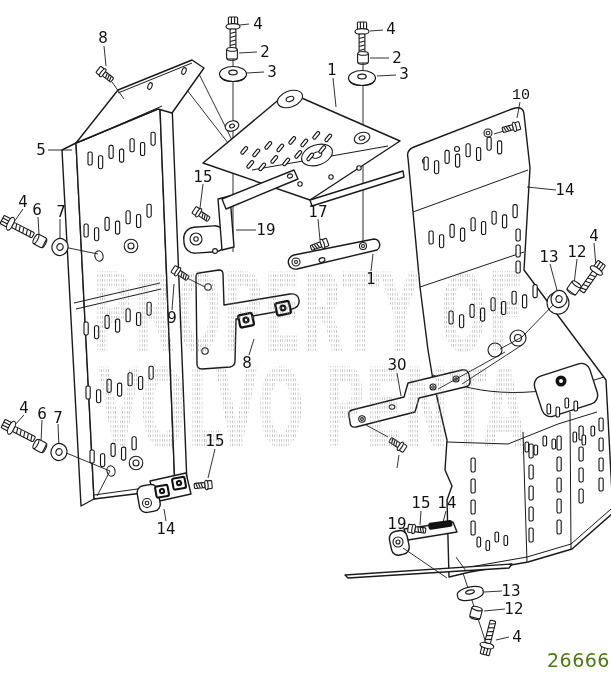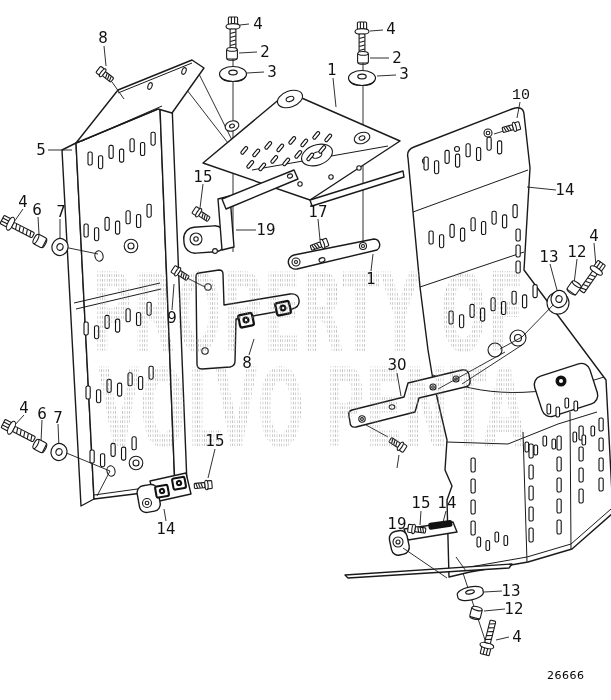--- a/index.html
+++ b/index.html
@@ -16,21 +16,21 @@
       font-weight:bold;font-family:"DejaVu Sans", sans-serif;font-size:70px;
       letter-spacing:1px;transform-origin:left top;transform:scale(0.78,1.55);
       color:transparent;
       background-image:radial-gradient(circle,#8f8f8f 0.8px, rgba(255,255,255,0) 1px);
       background-size:3px 3px;
       -webkit-background-clip:text;background-clip:text;
       opacity:0.55;}
   #callout-layer{position:absolute;left:0;top:0;width:611px;height:700px;z-index:3;pointer-events:none;}
   .callout{position:absolute;transform:translate(-50%,-50%);font-size:15px;color:#111;
            font-family:"DejaVu Sans", sans-serif;}
-  .drawing-number{position:absolute;left:547px;top:669px;font-size:11px;color:#000000;z-index:3;
+  .drawing-number{position:absolute;left:547px;top:649px;font-size:19px;color:#4d7c0f;z-index:3;
            font-family:"DejaVu Sans", sans-serif;letter-spacing:0.5px;}
 </style>
 </head>
 <body>
 
 <div class="stage">
 
 <svg width="611" height="700" viewBox="0 0 611 700">
   <defs>
     <g id="screw" stroke="#1a1a1a" stroke-width="1.1" fill="#fff">

